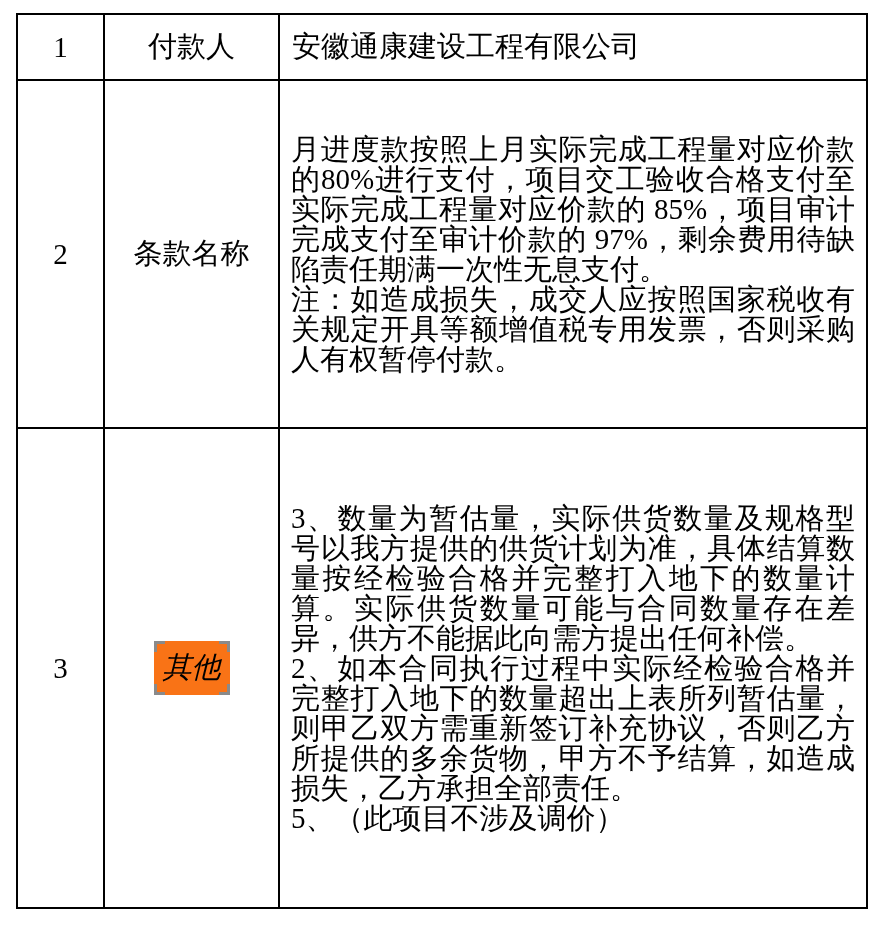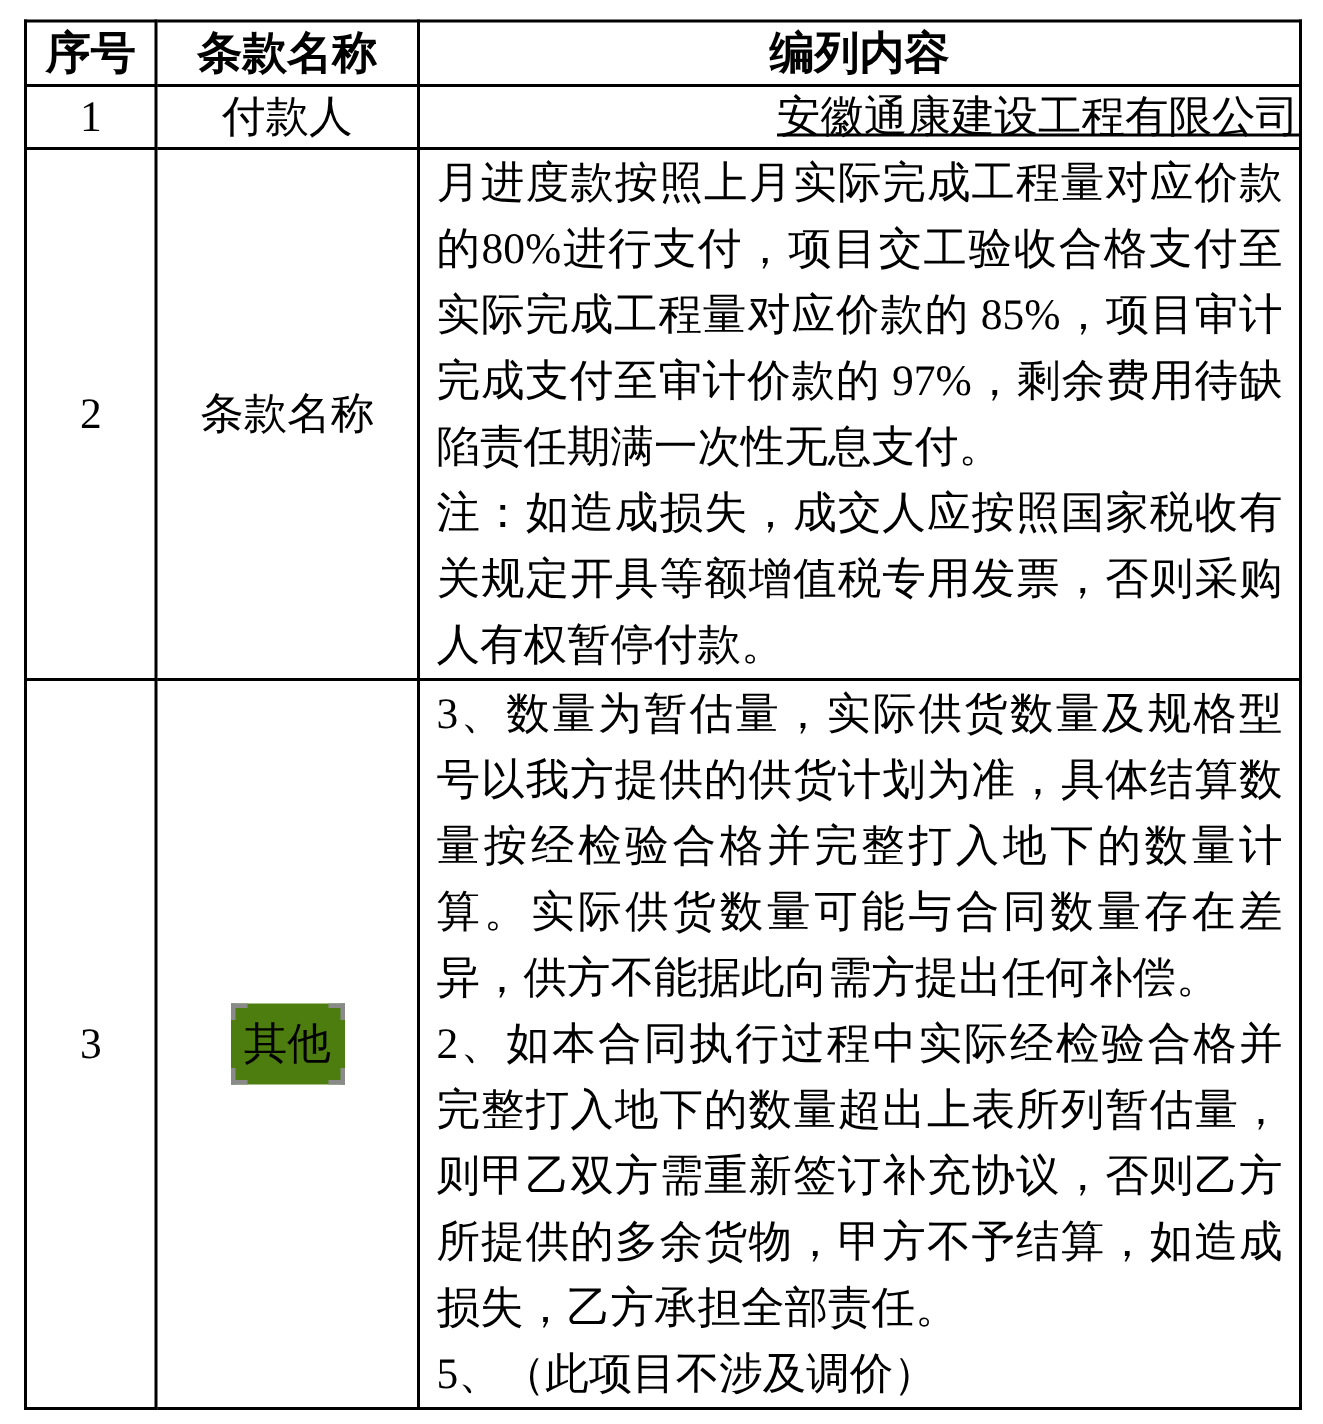--- a/index.html
+++ b/index.html
@@ -41,44 +41,44 @@
   .cell-no, .cell-name {
     text-align: center;
     vertical-align: middle;
     font-size: 29px;
     padding: 0;
   }
   .cell-content {
     vertical-align: middle;
     font-size: 29px;
     padding: 0 11px;
-    line-height: 44px;
+    line-height: 30px;
   }
   .cell-content.centered {
-    text-align: right;
+    text-align: left;
     height: 41px;
-    padding: 0;
+    padding: 12px;
     line-height: normal;
-    text-decoration: underline;
   }
   .row-simple .cell-no { height: 41px; }
   .row-pay  .cell-content { height: 348px; }
   .row-other .cell-content { height: 480px; }
 
   .cell-content p {
     margin: 0;
     text-align: justify;
   }
 
   
   .field-sel {
     position: relative;
     display: inline-block;
-    background: #4d7c0f;
+    background: #f97316;
     padding: 7px 9px;
+    font-style: italic;
   }
   .field-sel .corner {
     position: absolute;
     width: 8px;
     height: 8px;
     display: block;
   }
   .field-sel .tl { top: 0; left: 0;  border-top: 3px solid #8a8a8a; border-left: 3px solid #8a8a8a; }
   .field-sel .tr { top: 0; right: 0; border-top: 3px solid #8a8a8a; border-right: 3px solid #8a8a8a; }
   .field-sel .bl { bottom: 0; left: 0;  border-bottom: 3px solid #8a8a8a; border-left: 3px solid #8a8a8a; }
@@ -88,25 +88,20 @@
 <body>
 
 <div class="page">
   <table class="doc-table">
     <colgroup>
       <col class="c-no">
       <col class="c-name">
       <col class="c-body">
     </colgroup>
     <tbody>
-        <tr>
-      <th>序号</th>
-      <th>条款名称</th>
-      <th>编列内容</th>
-    </tr>
 
     <tr class="row-simple">
       <td class="cell-no">1</td>
       <td class="cell-name">付款人</td>
       <td class="cell-content centered">安徽通康建设工程有限公司</td>
     </tr>
 
     <tr class="row-pay">
       <td class="cell-no">2</td>
       <td class="cell-name">条款名称</td>

